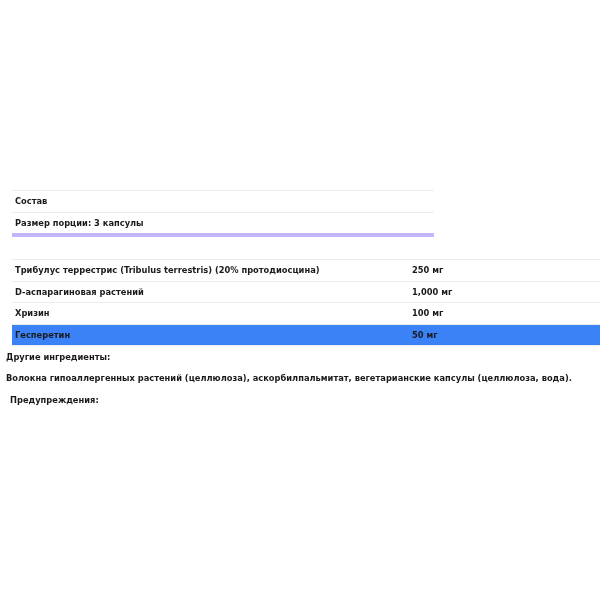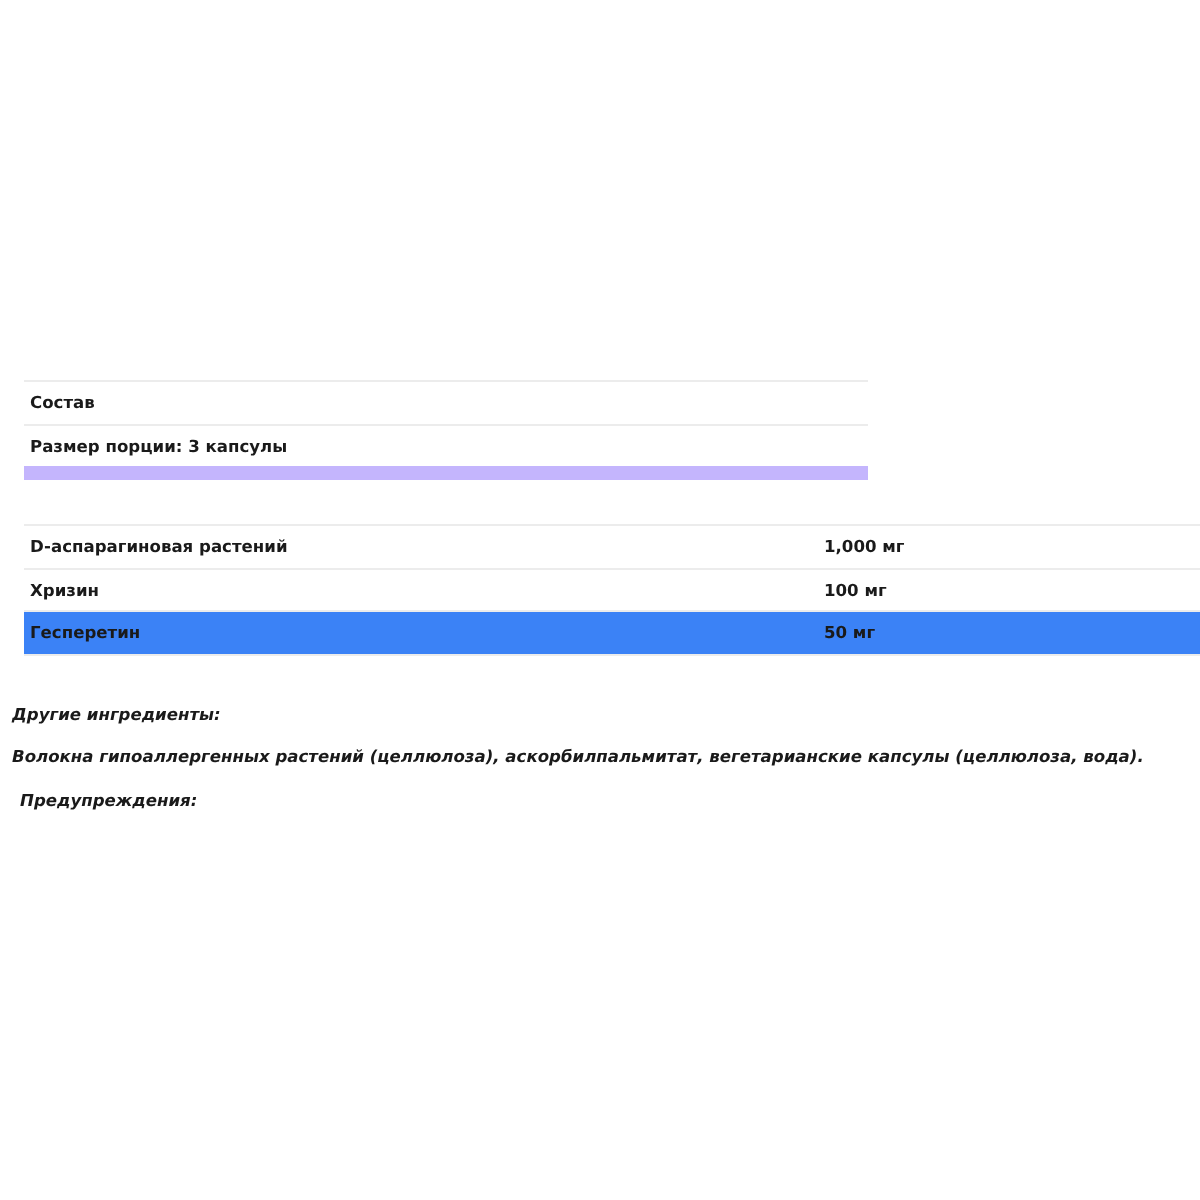--- a/index.html
+++ b/index.html
@@ -3,25 +3,25 @@
   <meta charset="utf-8">
   <style>
     html, body { margin: 0; padding: 0; background: #ffffff; }
     body { width: 600px; height: 600px; position: relative; overflow: hidden;
            font-family: "DejaVu Sans", sans-serif; color: #1a1a1a; }
     .wrap { position: absolute; left: 12px; top: 190px; width: 588px; }
     .t1 { width: 422px; border-collapse: collapse; }
     .t2 { width: 588px; border-collapse: collapse; }
     td { font-size: 8.3px; font-weight: bold; height: 20.5px; padding: 0 0 0 3px;
          border-top: 1px solid #ececec; vertical-align: middle; white-space: nowrap; }
-    .t1 tr:last-child td { border-bottom: 7px solid #c4b5fd; margin-top: 20px; }
+    .t1 tr:last-child td { border-bottom: 4px solid #c4b5fd; margin-top: 20px; }
     .t2 tr:last-child td { border-bottom: 1px solid #ececec; }
     .t2 td.v { width: 188px; padding-left: 2px; }
     .t2 tr.alt td { background: #3b82f6; }
-    .para { font-size: 8.3px; font-weight: bold; position: absolute; left: 6px; white-space: nowrap; font-style: italic; }
+    .para { font-size: 8.3px; font-weight: bold; position: absolute; left: 6px; white-space: nowrap; }
     #p1 { top: 352px; }
     #p2 { top: 373px; }
     #p3 { top: 395px; left: 10px; }
   </style>
 </head>
 <body>
 
 <div class="wrap">
   <table class="t1">
     <tbody>
@@ -29,20 +29,24 @@
       <td>Состав</td>
     </tr>
     <tr>
       <td>Размер порции: 3 капсулы</td>
     </tr>
   </tbody>
     </table>
   <table class="t2" style="margin-top:22px;">
     <tbody>
     <tr>
+      <td>Трибулус террестрис (Tribulus terrestris) (20% протодиосцина)</td>
+      <td class="v">250 мг</td>
+    </tr>
+    <tr>
       <td>D-аспарагиновая растений</td>
       <td class="v">1,000 мг</td>
     </tr>
     <tr>
       <td>Хризин</td>
       <td class="v">100 мг</td>
     </tr>
     <tr class="alt">
       <td>Гесперетин</td>
       <td class="v">50 мг</td>

